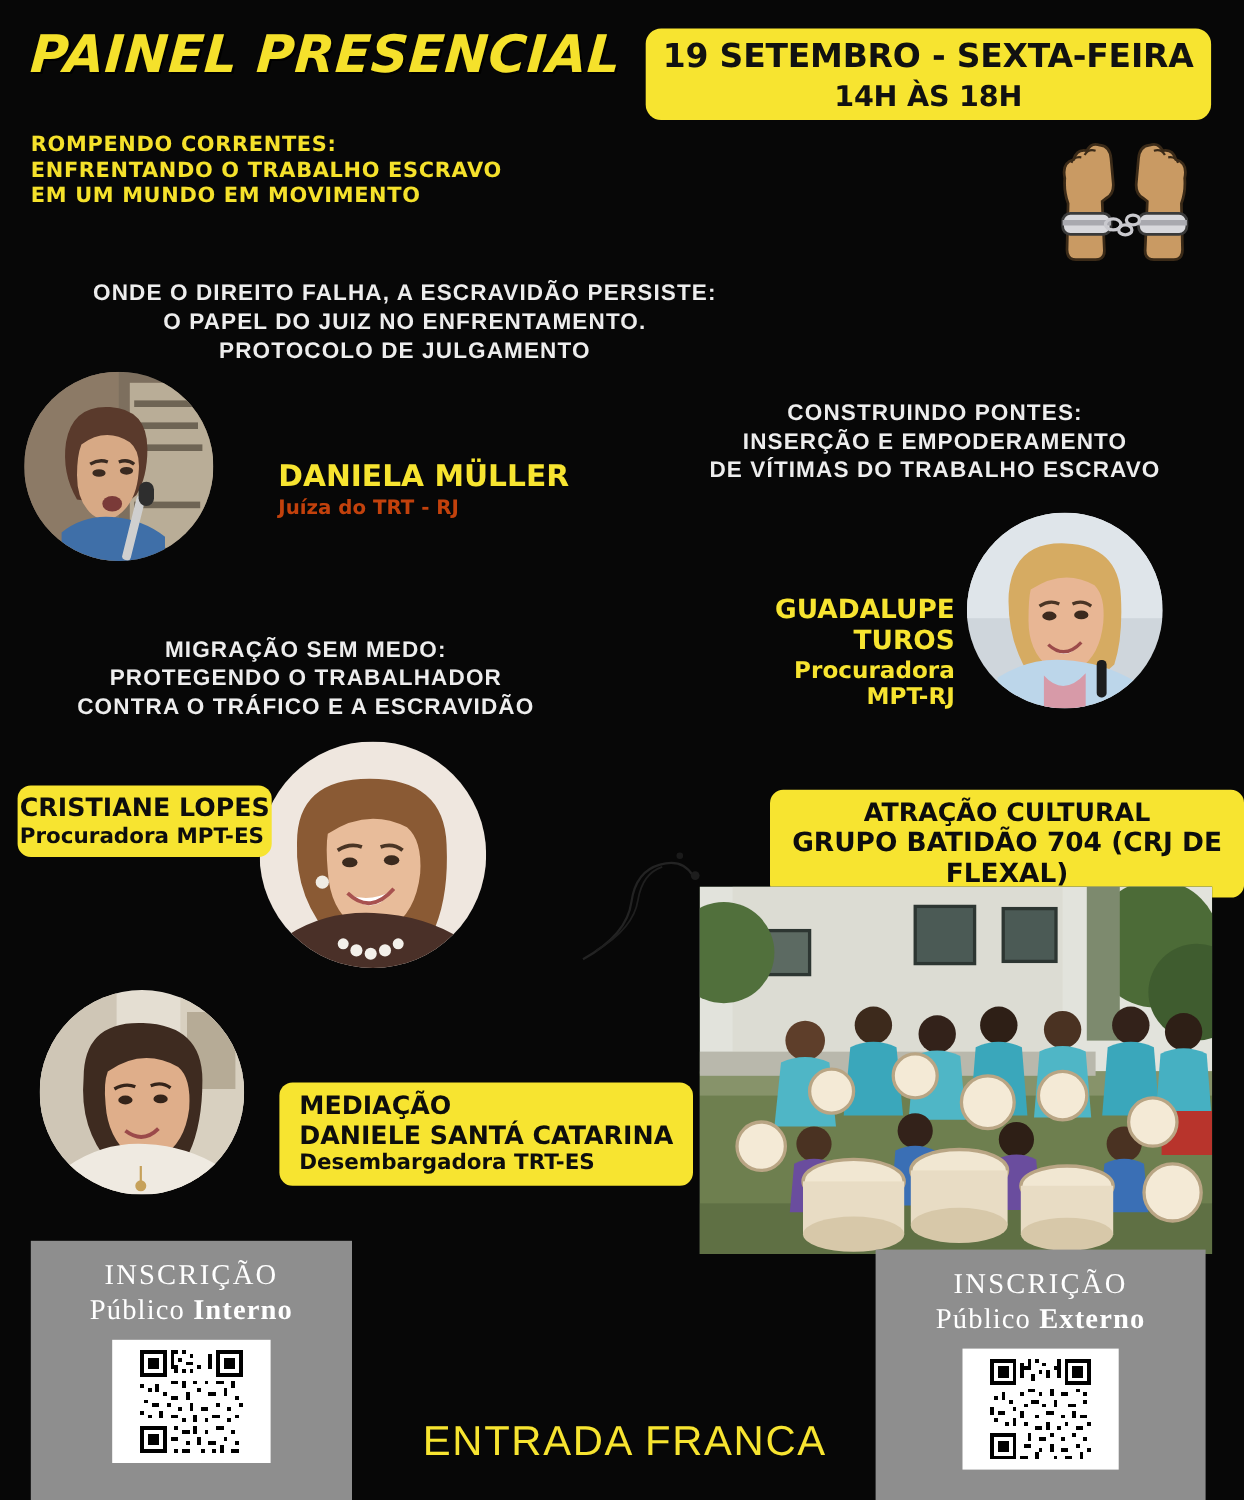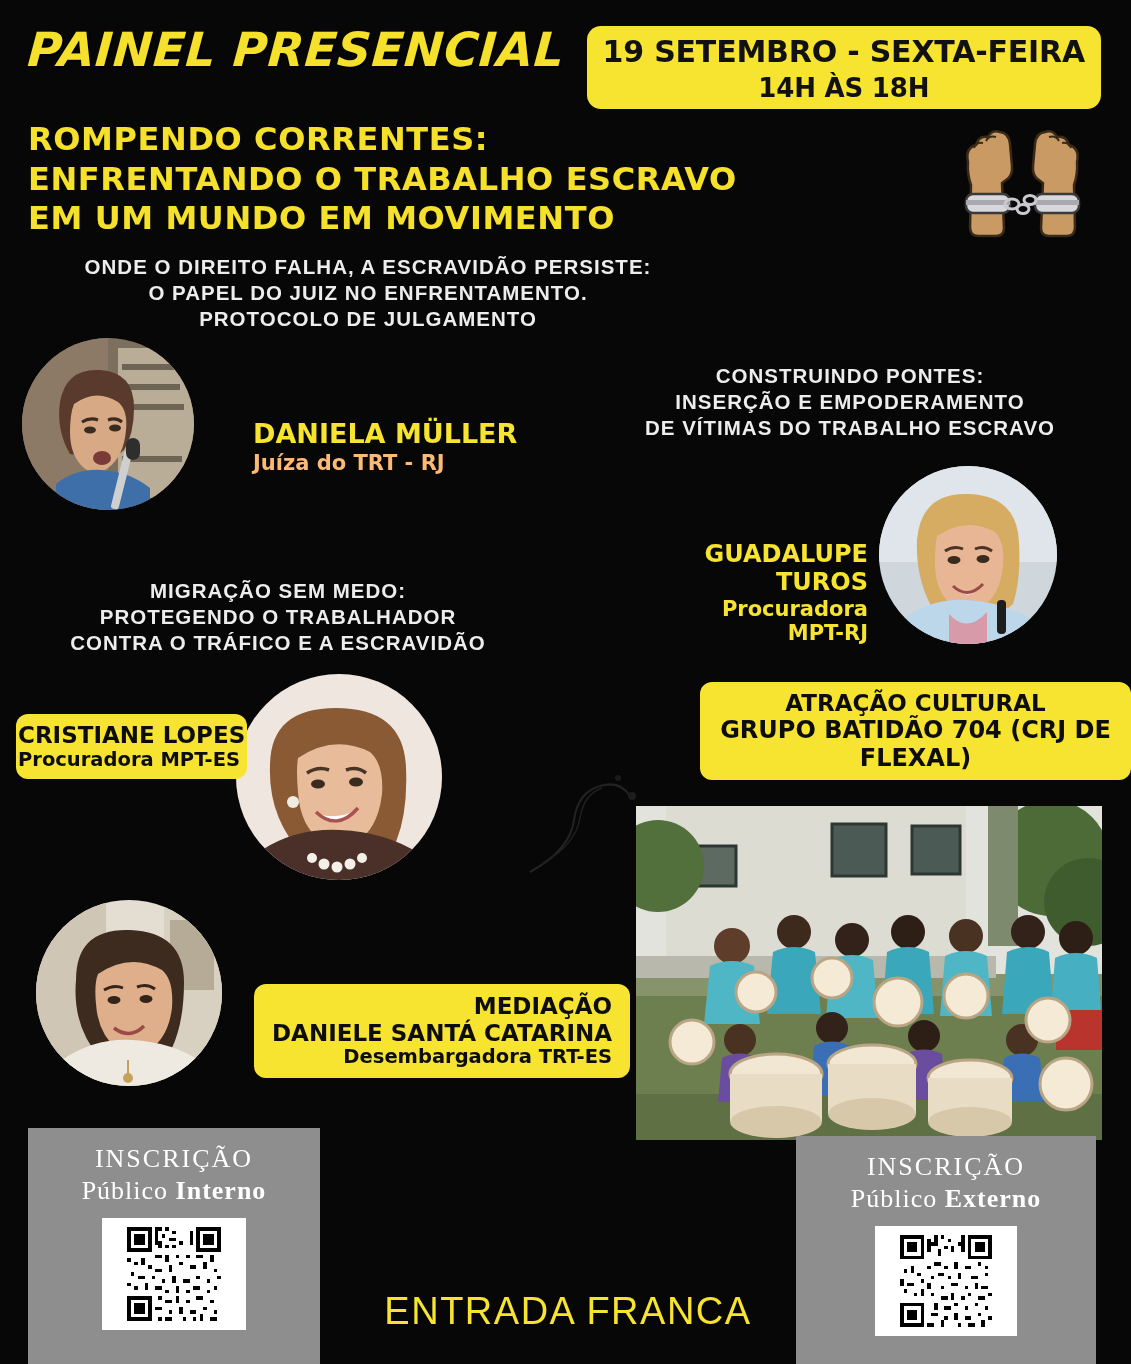--- a/index.html
+++ b/index.html
@@ -27,21 +27,21 @@
     letter-spacing: 0.5px;
     color: #F5E12B;
     font-family: "DejaVu Sans", sans-serif;
     font-style: italic;
     transform: skewX(-4deg);
     text-shadow: 2px 2px 0 #000;
   }
   .title-sub {
     position: absolute;
     left: 28px; top: 120px;
-    font-size: 32px;
+    font-size: 19px;
     font-weight: 800;
     line-height: 1.24;
     color: #F5E12B;
     letter-spacing: 0.6px;
     font-family: "DejaVu Sans", sans-serif;
   }
 
   .date-badge {
     position: absolute;
     right: 30px; top: 26px;
@@ -233,21 +233,21 @@
 
       <path d="M34 146 q20 -16 46 -14 q28 2 48 18 l0 24 l-94 0z" fill="#3f6fa8"></path>
 
       <rect x="96" y="112" width="8" height="60" rx="3" fill="#cfcfcf" transform="rotate(14 100 140)"></rect>
       <rect x="104" y="100" width="14" height="22" rx="7" fill="#2e2e2e"></rect>
     </svg>
   </div>
 
   <div style="position:absolute; left:214px; top:418px;margin-left:39px;">
     <div style="color:#F7E430; font-family:'DejaVu Sans',sans-serif; font-weight:800; font-size:27px;">DANIELA MÜLLER</div>
-    <div style="color:#fdba74; font-family:'DejaVu Sans',sans-serif; font-weight:700; font-size:21px; margin-top:2px;">Juíza do TRT - RJ</div>
+    <div style="color:#c2410c; font-family:'DejaVu Sans',sans-serif; font-weight:700; font-size:18px; margin-top:2px;">Juíza do TRT - RJ</div>
   </div>
 
   <div class="talk-title" style="left:585px; top:363px; width:530px; text-align:center;">
     <div>CONSTRUINDO PONTES:</div>
     <div>INSERÇÃO E EMPODERAMENTO</div>
     <div>DE VÍTIMAS DO TRABALHO ESCRAVO</div>
   </div>
 
   <div class="portrait" style="left:879px; top:466px; width:178px; height:178px;">
     <svg class="ph" viewBox="0 0 178 178" preserveAspectRatio="xMidYMid slice">
@@ -317,21 +317,21 @@
     <span class="l2">Procuradora MPT-ES</span>
   </div>
 
   <svg class="swirl" viewBox="0 0 140 120">
     <path d="M10 112 q40 -22 44 -52 q4 -28 26 -34 q20 -6 30 10" stroke="#3a3a3a" stroke-width="2" fill="none"></path>
     <path d="M22 104 q34 -20 38 -46 q4 -24 22 -30" stroke="#333" stroke-width="1.6" fill="none"></path>
     <circle cx="112" cy="36" r="4" fill="#2f2f2f"></circle>
     <circle cx="98" cy="18" r="3" fill="#2b2b2b"></circle>
   </svg>
 
-  <div class="ylabel" style="left:700px; top:682px; text-align:center; padding:8px 16px;">
+  <div class="ylabel" style="left:700px; top:718px; text-align:center; padding:8px 16px;">
     <span class="l1">ATRAÇÃO CULTURAL</span>
     <span class="l1" style="font-size:24px;">GRUPO BATIDÃO 704 (CRJ DE FLEXAL)</span>
   </div>
 
   <div class="band-photo">
     <svg viewBox="0 0 466 334" preserveAspectRatio="xMidYMid slice" style="width:100%;height:100%;display:block;">
 
       <rect width="466" height="334" fill="#cfd2c9"></rect>
       <rect x="0" y="0" width="466" height="170" fill="#e2e3dc"></rect>
       <rect x="30" y="0" width="300" height="150" fill="#dcdcd3"></rect>
@@ -427,21 +427,21 @@
 
       <path d="M78 128 q16 12 30 -2" stroke="#9b4a4a" stroke-width="3.5" fill="none"></path>
 
       <path d="M26 160 q32 -22 70 -20 q40 2 70 22 l0 24 l-140 0z" fill="#efeae1"></path>
 
       <path d="M92 160 l0 14" stroke="#c6a15a" stroke-width="2"></path>
       <circle cx="92" cy="178" r="5" fill="#c6a15a"></circle>
     </svg>
   </div>
 
-  <div class="ylabel" style="left:254px; top:984px; text-align:right; padding:9px 18px;">
+  <div class="ylabel" style="left:254px; top:984px; text-align:left; padding:9px 18px;">
     <span class="l1">MEDIAÇÃO</span>
     <span class="l1" style="font-size:23px;">DANIELE SANTÁ CATARINA</span>
     <span class="l2">Desembargadora TRT-ES</span>
   </div>
 
   <div class="qr-panel" style="left:28px; top:1128px; width:292px; height:236px;">
     <span class="ln1">INSCRIÇÃO</span>
     <span class="ln2"><span>Público </span><b>Interno</b></span>
     <svg class="qr-img" width="144" height="112" viewBox="0 0 29 29" shape-rendering="crispEdges">
       <rect width="29" height="29" fill="#fff"></rect>

